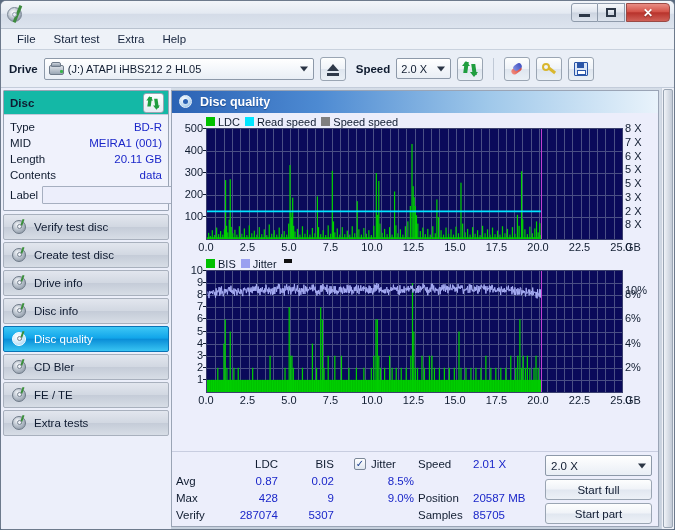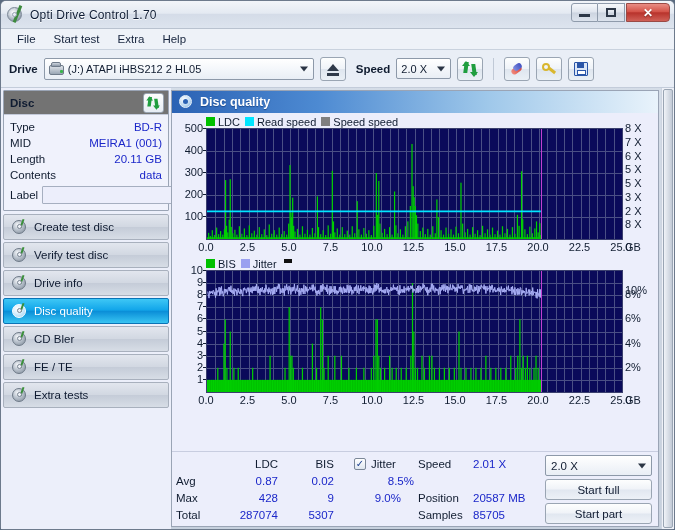--- a/index.html
+++ b/index.html
@@ -151,21 +151,21 @@
     padding:2px 2px 0 2px;
   }
   .panel {
     border:1px solid #9aa4b5; background:#f0f2fc;
     border-radius:1px;
   }
   .panel-head {
     display:flex;align-items:center;justify-content:space-between;
     height:24px;padding:0 4px 0 6px;
     border-bottom:1px solid #c3c9d9;
-    background:#737373;
+    background:#14b8a6;
   }
   .panel-head .ttl { font-weight:bold;font-size:11.5px;color:#0f1b31; }
   .sq-btn {
     width:21px;height:20px;border:1px solid #9aa5b3;border-radius:3px;
     background:linear-gradient(to bottom,#fdfefe,#e6ecf4);
     display:flex;align-items:center;justify-content:center;
   }
   .disc-rows { padding:4px 6px 5px 6px; }
   .drow { display:flex;justify-content:space-between;align-items:center;height:16px;font-size:11.5px; }
   .drow .k { color:#101c30; }
@@ -316,21 +316,20 @@
 <body>
 
 <div id="window">
 
   <div id="titlebar">
     <div id="appicon">
       <div class="disc"></div>
         <div class="slash"></div>
         <div class="hole"></div>
     </div>
-    <div id="title">Opti Drive Control 1.70</div>
     <div id="winbtns">
       <div class="wbtn min">
           <i class="glyph-min"></i>
         </div>
       <div class="wbtn max">
           <i class="glyph-max"></i>
         </div>
       <div class="wbtn close">
           <span>✕</span>
         </div>
@@ -437,37 +436,45 @@
         </div>
       </div>
 
       <div id="navlist">
         <div class="navbtn">
           <span class="ic">
               <i class="d"></i>
               <i class="sp"></i>
               <i class="dh"></i>
             </span>
-          <span>Create test disc</span>
+          <span>Verify test disc</span>
         </div>
         <div class="navbtn">
           <span class="ic">
               <i class="d"></i>
               <i class="sp"></i>
               <i class="dh"></i>
             </span>
-          <span>Verify test disc</span>
+          <span>Create test disc</span>
         </div>
         <div class="navbtn">
           <span class="ic">
               <i class="d"></i>
               <i class="sp"></i>
               <i class="dh"></i>
             </span>
           <span>Drive info</span>
+        </div>
+        <div class="navbtn">
+          <span class="ic">
+              <i class="d"></i>
+              <i class="sp"></i>
+              <i class="dh"></i>
+            </span>
+          <span>Disc info</span>
         </div>
         <div class="navbtn active">
           <span class="ic">
               <i class="d"></i>
               <i class="sp"></i>
               <i class="dh"></i>
             </span>
           <span>Disc quality</span>
         </div>
         <div class="navbtn">
@@ -1064,41 +1071,41 @@
             <div class="unit">GB</div>
           </div>
         </div>
       </div>
 
       <div id="stats">
         <div class="stcol" style="width:40px">
           <div class="stcell hdr">&nbsp;</div>
           <div class="stcell">Avg</div>
           <div class="stcell">Max</div>
-          <div class="stcell">Total</div>
+          <div class="stcell">Verify</div>
         </div>
         <div class="stcol" style="width:62px">
           <div class="stcell hdr r">LDC</div>
           <div class="stcell v r">0.87</div>
           <div class="stcell v r">428</div>
           <div class="stcell v r">287074</div>
         </div>
         <div class="stcol" style="width:56px">
           <div class="stcell hdr r">BIS</div>
           <div class="stcell v r">0.02</div>
           <div class="stcell v r">9</div>
           <div class="stcell v r">5307</div>
         </div>
         <div class="stcol" style="width:84px;padding-left:20px">
           <div class="stcell hdr" style="gap:5px">
             <span id="chk">✓</span>
             <span>Jitter</span>
           </div>
           <div class="stcell v r" style="padding-right:4px">8.5%</div>
-          <div class="stcell v r" style="padding-right:17px">9.0%</div>
+          <div class="stcell v r" style="padding-right:4px">9.0%</div>
           <div class="stcell">&nbsp;</div>
         </div>
         <div class="stcol" style="width:55px">
           <div class="stcell">Speed</div>
           <div class="stcell">&nbsp;</div>
           <div class="stcell">Position</div>
           <div class="stcell">Samples</div>
         </div>
         <div class="stcol" style="width:72px">
           <div class="stcell v">2.01 X</div>

